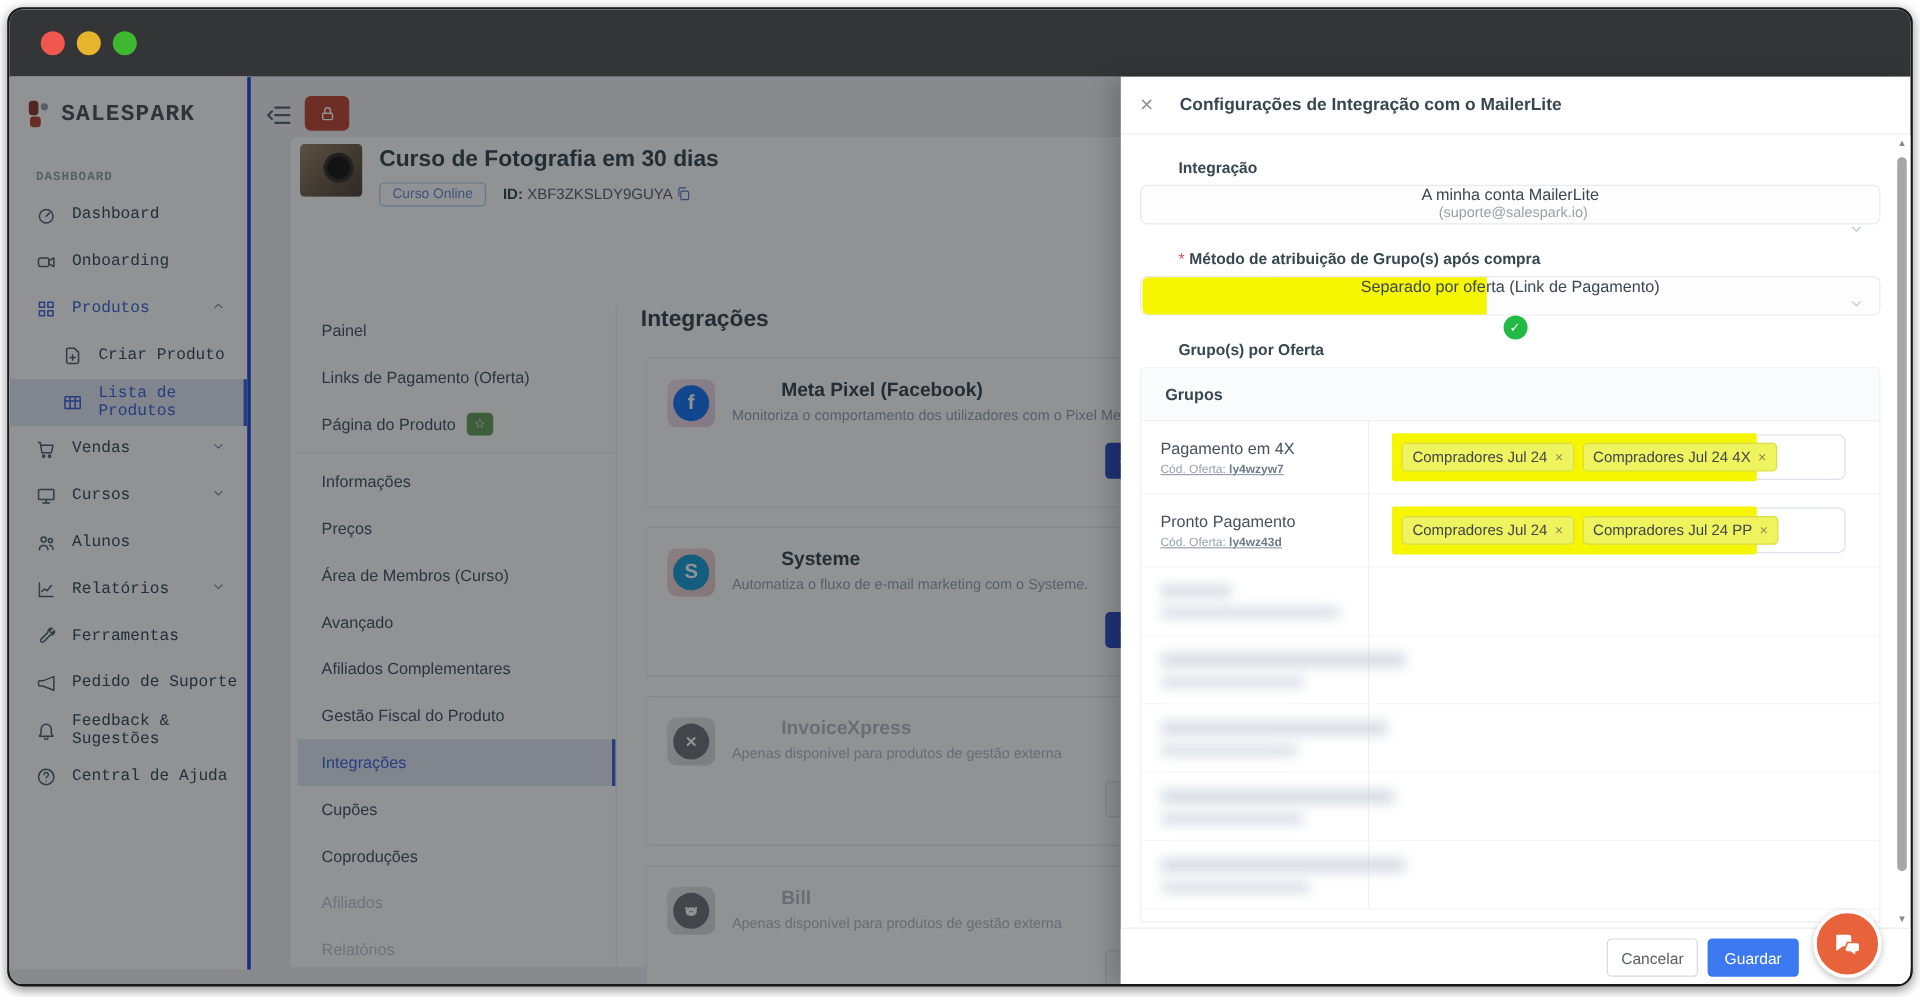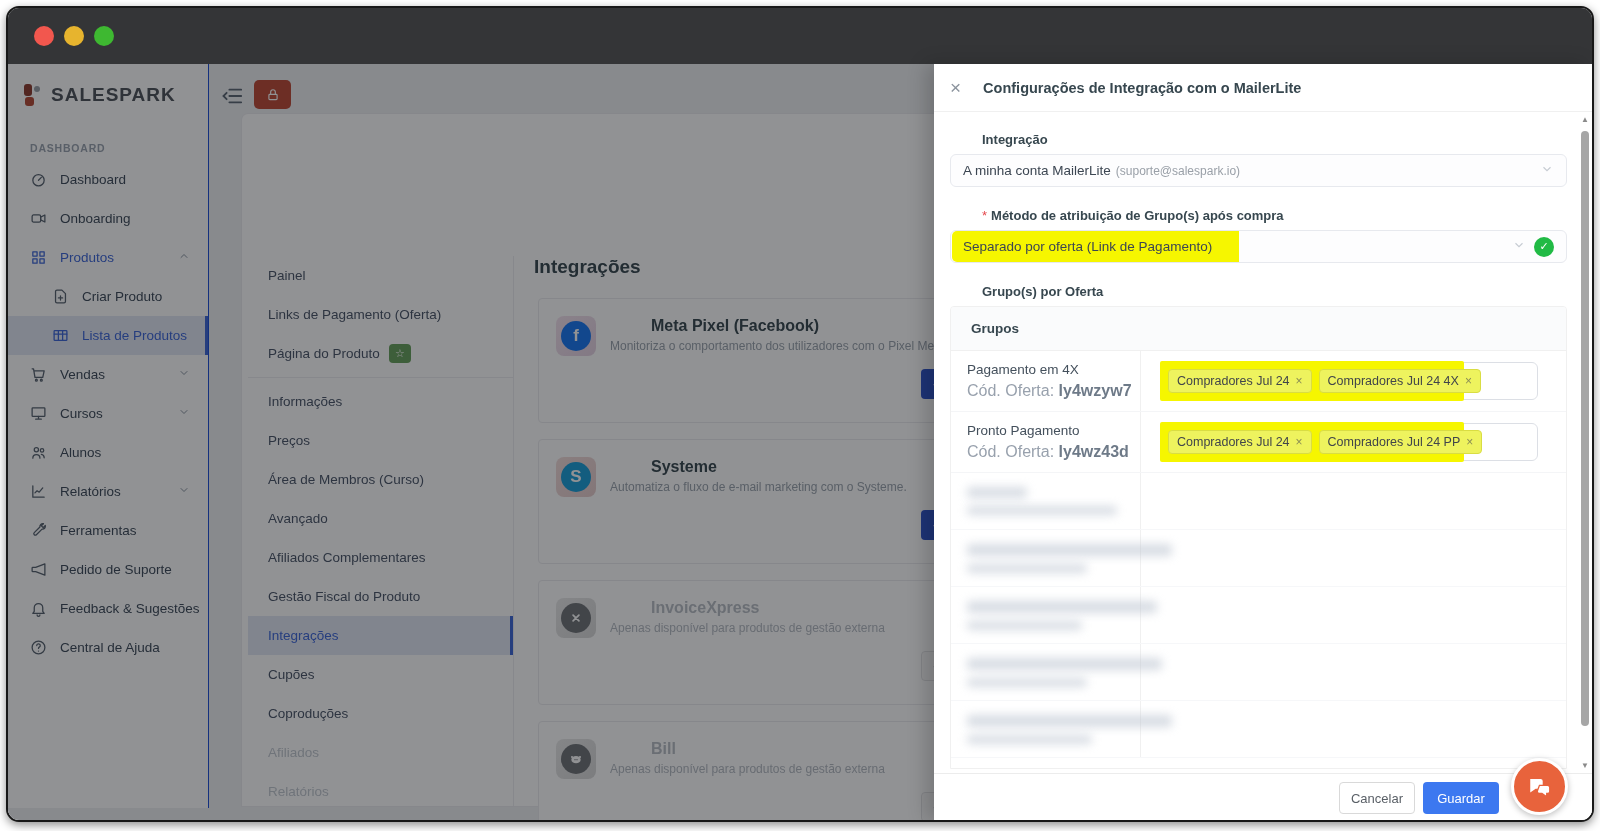--- a/index.html
+++ b/index.html
@@ -6,32 +6,32 @@
   html,body { width:1600px; height:831px; background:#fff; font-family:"Liberation Sans", sans-serif; }
   .window{ position:absolute; left:6px; top:6px; width:1588px; height:816px; border-radius:13px;
            border:2px solid #181818; overflow:hidden; background:#eef0f3; box-shadow:0 3px 10px rgba(0,0,0,.45); }
   
   .titlebar{ position:absolute; left:0; top:0; right:0; height:56px; background:#343537; }
   .tl{ position:absolute; top:18px; width:20px; height:20px; border-radius:50%; }
   .tl.red{ left:26px; background:#f2574e; } .tl.yellow{ left:56px; background:#e7b42e; } .tl.green{ left:86px; background:#3eb831; }
   
   .app{ position:absolute; left:0; top:56px; right:0; bottom:0; background:#eef0f3; }
   
-  .sidebar{ position:absolute; left:0; top:0; bottom:12px; width:201px; background:#fff; border-right:1px solid #1d4ed8; }
+  .sidebar{ position:absolute; left:0; top:0; bottom:12px; width:201px; background:#fff; border-right:3px solid #1d4ed8;font-family:Liberation Mono, monospace; }
   .logo{ display:flex; align-items:center; gap:7px; padding:20px 0 0 16px; }
   .logo-mark{ position:relative; width:20px; height:22px; }
   .logo-mark i{ position:absolute; border-radius:3px; }
   .logo-mark .a{ left:0; top:0; width:8px; height:12px; background:#8c3b2e; }
   .logo-mark .b{ left:10px; top:2px; width:6px; height:6px; background:#9aa0a8; }
   .logo-mark .c{ left:1px; top:13px; width:9px; height:9px; background:#b44a36; }
   .logo-text{ font-size:19px; font-weight:bold; letter-spacing:1px; color:#4d525a; }
   .nav-section{ margin:36px 0 6px 22px; font-size:10.5px; font-weight:bold; letter-spacing:.8px; color:#9aa3af; }
   .nav-item{ position:relative; display:flex; align-items:center; gap:13px; height:39px; padding-left:22px; color:#3d4a59; font-size:13.5px; cursor:pointer; }
   .nav-item svg{ width:17px; height:17px; stroke:#56616e; fill:none; stroke-width:1.8; stroke-linecap:round; stroke-linejoin:round; flex:none; }
-  .nav-item.child{ padding-left:44px;text-align:center; }
+  .nav-item.child{ padding-left:44px; }
   .nav-item.blue, .nav-item.blue svg{ color:#3d66d8; stroke:#3d66d8; }
   .nav-item.active{ background:#e2e8f5; color:#3d66d8; }
   .nav-item.active svg{ stroke:#3d66d8; }
   .nav-item.active::after{ content:""; position:absolute; right:0; top:0; bottom:0; width:3px; background:#3d66d8; }
   .nav-item .chev{ margin-left:auto; margin-right:18px; }
   .nav-item .chev svg{ width:12px; height:12px; stroke:#7b8694; }
   
   .collapse-btn{ position:absolute; left:214px; top:22px; width:22px; height:20px; cursor:pointer; }
   .collapse-btn svg{ width:22px; height:20px; stroke:#5b6673; stroke-width:2; fill:none; stroke-linecap:round; }
   .lock-btn{ position:absolute; left:246px; top:16px; width:37px; height:29px; border-radius:5px; background:#bd4936; display:flex; align-items:center; justify-content:center; cursor:pointer; }
@@ -70,34 +70,34 @@
   .gear-btn.dis{ background:#fafafa; border:1px solid #e3e3e6; } .gear-btn.dis svg{ stroke:#c4c8cd; }
   
   .overlay{ position:absolute; inset:0; background:rgba(10,13,18,.45); z-index:10; }
   
   .drawer{ position:absolute; left:926px; top:0; right:0; bottom:0; background:#fff; z-index:20; box-shadow:-8px 0 18px rgba(0,0,0,.18); }
   .drawer-head{ position:absolute; left:0; right:0; top:0; height:48px; border-bottom:1px solid #f0f0f0; display:flex; align-items:center; }
   .close-x{ margin-left:16px; font-size:19px; color:#8c949e; cursor:pointer; line-height:1; }
   .drawer-title{ margin-left:22px; font-size:14.5px; font-weight:bold; color:#37474f; }
   .fld-label{ position:absolute; left:16px; font-size:13px; font-weight:bold; color:#37474f;margin-left:32px; }
   .req{ color:#e5484d; margin-right:4px; font-weight:normal; }
-  .select{ position:absolute; left:16px; width:617px; height:33px; border:1px solid #e7e9ee; border-radius:6px; background:#fdfdfe; display:flex; align-items:center; padding:0 12px; font-size:13.5px; color:#3c4652; cursor:pointer; }
+  .select{ position:absolute; left:16px; width:617px; height:33px; border:1px solid #e7e9ee; border-radius:6px; background:#fdfdfe; display:flex; align-items:center; padding:0 12px; font-size:13.5px; color:#3c4652; cursor:pointer;flex-direction:column; }
   .select .suffix{ font-size:12px; color:#9aa0a8; margin-left:5px; }
   .select .chev{ margin-left:auto; } .select .chev svg{ width:14px; height:14px; stroke:#c7ccd3; fill:none; stroke-width:2; }
   .hl-band{ position:absolute; left:1px; top:0; bottom:0; width:287px; background:#f6f600; border-radius:5px 0 0 5px; }
   .sel-val{ position:relative; z-index:2; }
   .check-circ{ width:20px; height:20px; border-radius:50%; background:#21ba45; color:#fff; font-size:11px; display:flex; align-items:center; justify-content:center; margin-left:8px; flex:none; }
   
   .gtable{ position:absolute; left:16px; top:242px; width:617px; height:463px; border:1px solid #f0f0f0; border-radius:4px 4px 0 0; overflow:hidden; background:#fff; }
   .g-headrow{ display:flex; height:44px; background:#fafbfc; border-bottom:1px solid #f0f0f0; font-size:13.5px; font-weight:bold; color:#37474f; }
   .g-c1{ width:190px; border-right:1px solid #f0f0f0; padding:0 0 0 16px; display:flex; flex-direction:column; justify-content:center; flex:none; }
   .g-c2{ flex:1; padding-left:20px; display:flex; align-items:center; position:relative; }
   .g-row{ display:flex; height:61px; border-bottom:1px solid #f4f5f7; }
   .offer-name{ font-size:13.5px; color:#44505c; }
-  .offer-code{ font-size:16px; color:#98a1ad; margin-top:5px; } .offer-code b{ color:#6e7a88; }
+  .offer-code{ font-size:10px; color:#98a1ad; margin-top:5px;text-decoration:underline; } .offer-code b{ color:#6e7a88; }
   .chips-wrap{ position:relative; width:377px; height:38px; border:1px solid #dcdfe5; border-radius:6px; background:#fff; display:flex; align-items:center; padding-left:6px; }
   .chips-hl{ position:absolute; left:-2px; top:-2px; bottom:-2px; width:304px; background:#f6f600; border-radius:2px; }
   .chip{ position:relative; z-index:2; display:inline-flex; align-items:center; gap:6px; background:#eef35e; border:1px solid #d9dd43; border-radius:4px; padding:4px 8px; font-size:12.5px; color:#41454a; margin-right:7px; }
   .chip .x{ color:#8a8d55; font-size:12px; cursor:pointer; }
   .blur-row{ display:flex; height:57px; border-bottom:1px solid #f6f7f9; }
   .blob{ border-radius:4px; background:#b7c0cd; filter:blur(5px); opacity:.55; }
   
   .drawer-foot{ position:absolute; left:0; right:0; bottom:0; height:47px; border-top:1px solid #ececec; background:#fff; }
   .btn{ position:absolute; top:8px; height:32px; border-radius:4px; font-size:13px; display:flex; align-items:center; justify-content:center; cursor:pointer; }
   .btn-cancel{ left:405px; width:76px; background:#fff; border:1px solid #d9d9d9; color:#595f66; }
@@ -249,20 +249,36 @@
         </svg>
     </div>
     <div class="lock-btn">
       <svg viewBox="0 0 24 24">
           <rect x="5" y="11" width="14" height="9" rx="1.5"></rect>
           <path d="M8 11V7a4 4 0 0 1 8 0v4"></path>
         </svg>
     </div>
 
     <div class="panel">
+      <div class="prod-head">
+        <div class="thumb"></div>
+        <div>
+          <div class="prod-title">Curso de Fotografia em 30 dias</div>
+          <div class="prod-meta">
+            <span class="type-badge">Curso Online</span>
+            <span class="prod-id"><b>ID:</b>
+              <span>XBF3ZKSLDY9GUYA</span>
+              <span class="copy-ic"><svg viewBox="0 0 24 24">
+                    <rect x="8" y="8" width="12" height="13" rx="2"></rect>
+                    <path d="M5 16V5a2 2 0 0 1 2-2h9"></path>
+                  </svg></span>
+            </span>
+          </div>
+        </div>
+      </div>
 
       <div class="subnav">
         <div class="subnav-item">
             <span>Painel</span>
           </div>
         <div class="subnav-item">
             <span>Links de Pagamento (Oferta)</span>
           </div>
         <div class="subnav-item">
           <span>Página do Produto</span>

